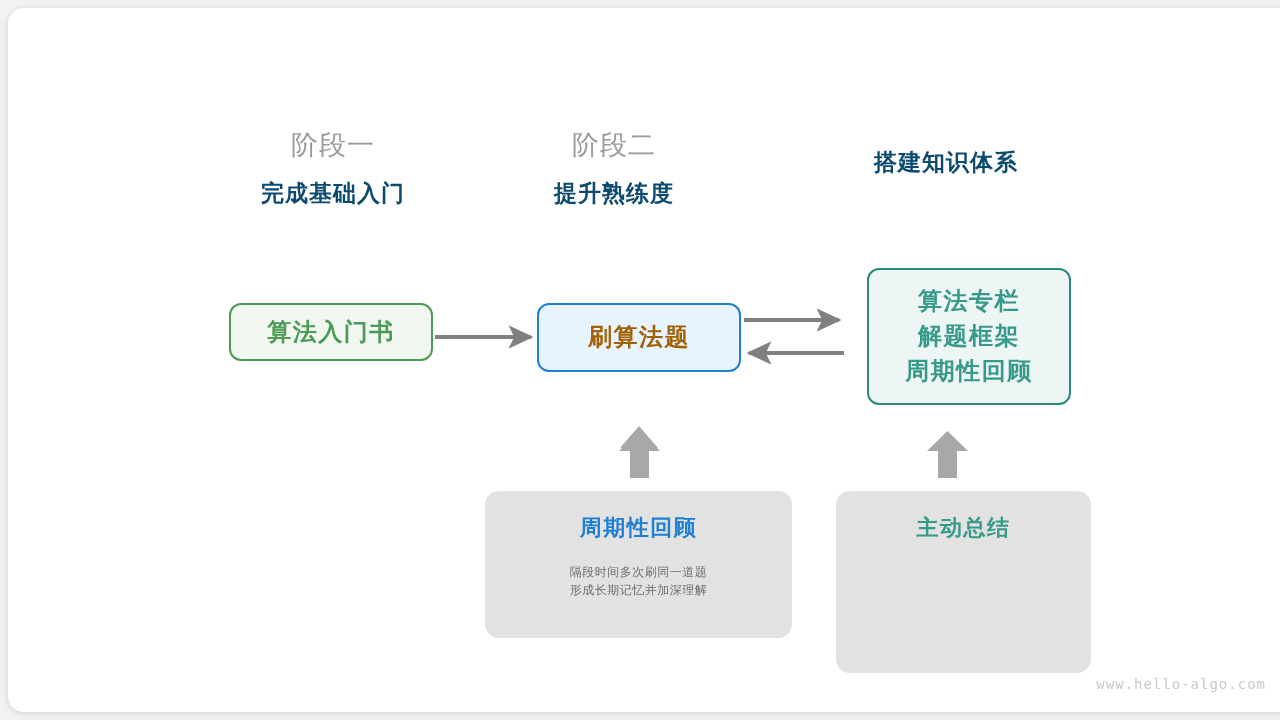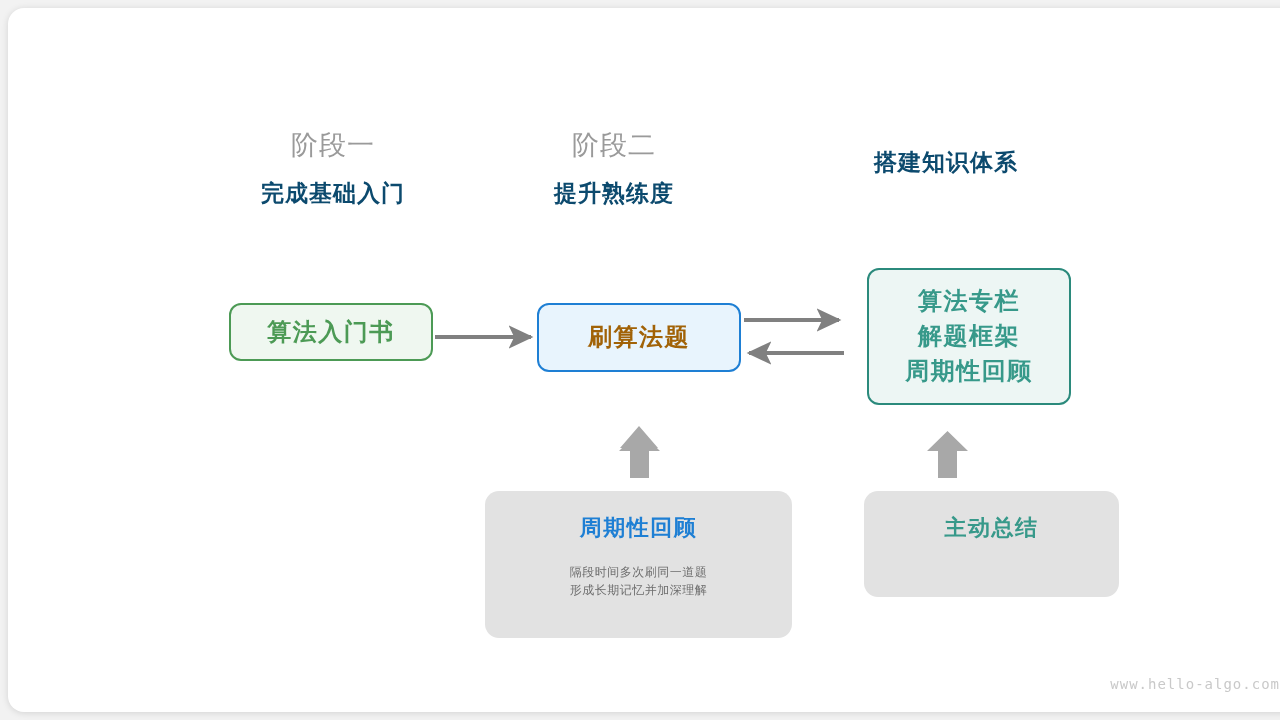--- a/index.html
+++ b/index.html
@@ -112,21 +112,21 @@
   .svg-layer {
     position: absolute;
     left: 0;
     top: 0;
     width: 1264px;
     height: 704px;
     pointer-events: none;
   }
   .watermark {
     position: absolute;
-    right: 32px;
+    right: 46px;
     bottom: 20px;
     font-family: "DejaVu Sans Mono", "Liberation Mono", monospace;
     font-size: 14px;
     color: #c9c9c9;
     letter-spacing: 1px;
   }
 </style>
 </head>
 <body>
 
@@ -181,19 +181,19 @@
   </div>
 
   <div class="info-card" style="left:477px; top:483px; width:307px; height:147px;">
     <div class="info-title accent-blue">周期性回顾</div>
     <div class="info-body">
       <div>隔段时间多次刷同一道题</div>
       <div>形成长期记忆并加深理解</div>
     </div>
   </div>
 
-  <div class="info-card" style="left:856px; top:483px; width:255px; height:106px;">
+  <div class="info-card" style="left:828px; top:483px; width:255px; height:182px;">
     <div class="info-title accent-teal">主动总结</div>
   </div>
 
   <div class="watermark">www.hello-algo.com</div>
 
 </div>
 
 </body></html>

